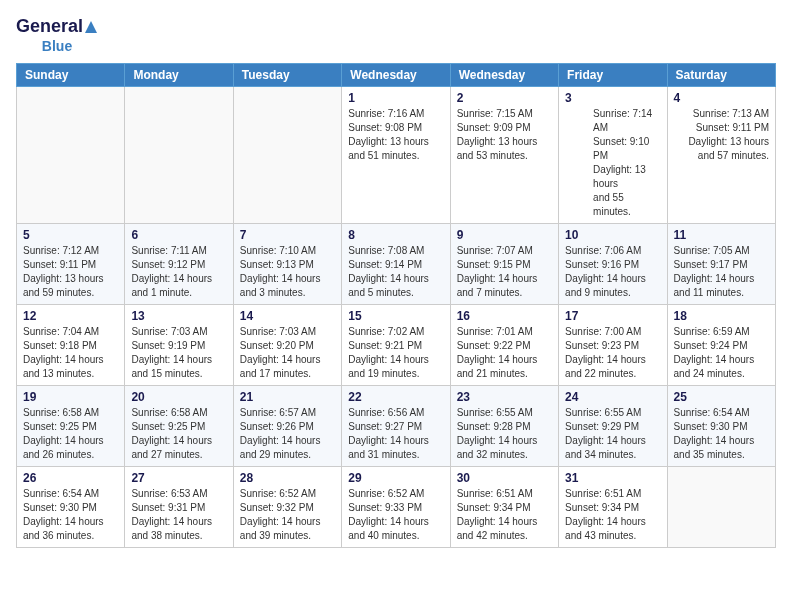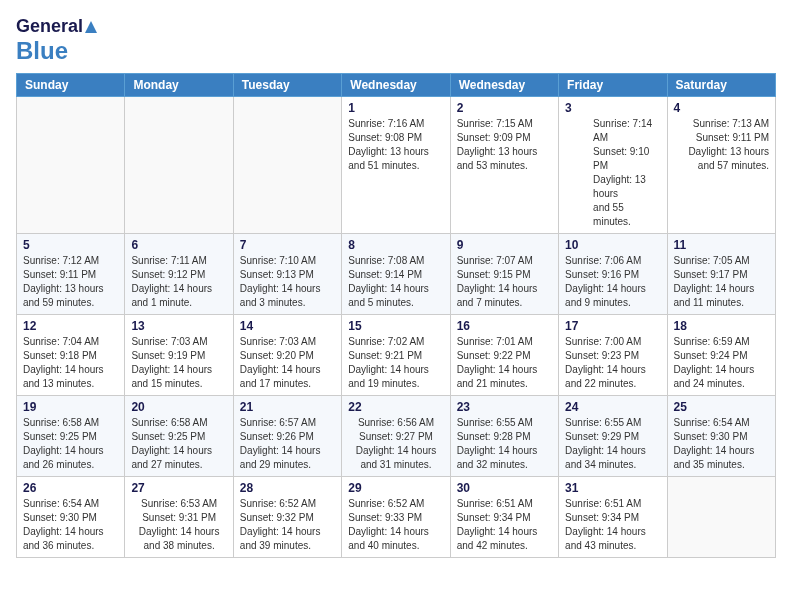--- a/index.html
+++ b/index.html
@@ -15,21 +15,21 @@
     }
     .header-top {
       display: flex;
       justify-content: space-between;
       align-items: flex-start;
       margin-bottom: 4px;
     }
     .logo {
       display: flex;
       flex-direction: column;
-      align-items: flex-start;
+      align-items: center;
     }
     .title-section {
       text-align: right;
     }
     .month-title {
       font-size: 36px;
       font-weight: bold;
       color: #1a1a4e;
       line-height: 1.1;
     }
@@ -84,21 +84,21 @@
       display: flex;
       align-items: center;
     }
     .logo-text-general {
       color: #1a1a4e;
       font-size: 18px;
       font-weight: bold;
     }
     .logo-text-blue {
       color: #3a7fc1;
-      font-size: 24px;
+      font-size: 14px;
       font-weight: bold;
     }
   </style>
 </head>
 <body>
 
 <div class="container">
   <div class="header-top">
     <div class="logo">
       <div class="logo-wrapper">
@@ -278,21 +278,21 @@
           </td>
           <td>
             <span class="day-number">21</span>
             <div class="day-info" style="white-space: pre-line;">Sunrise: 6:57 AM
 Sunset: 9:26 PM
 Daylight: 14 hours
 and 29 minutes.</div>
           </td>
           <td>
             <span class="day-number">22</span>
-            <div class="day-info" style="white-space: pre-line; text-align: center;">Sunrise: 6:56 AM
+            <div class="day-info" style="white-space: pre-line;">Sunrise: 6:56 AM
 Sunset: 9:27 PM
 Daylight: 14 hours
 and 31 minutes.</div>
           </td>
           <td>
             <span class="day-number">23</span>
             <div class="day-info" style="white-space: pre-line;">Sunrise: 6:55 AM
 Sunset: 9:28 PM
 Daylight: 14 hours
 and 32 minutes.</div>
@@ -315,21 +315,21 @@
         <tr>
           <td>
             <span class="day-number">26</span>
             <div class="day-info" style="white-space: pre-line;">Sunrise: 6:54 AM
 Sunset: 9:30 PM
 Daylight: 14 hours
 and 36 minutes.</div>
           </td>
           <td>
             <span class="day-number">27</span>
-            <div class="day-info" style="white-space: pre-line; text-align: center;">Sunrise: 6:53 AM
+            <div class="day-info" style="white-space: pre-line;">Sunrise: 6:53 AM
 Sunset: 9:31 PM
 Daylight: 14 hours
 and 38 minutes.</div>
           </td>
           <td>
             <span class="day-number">28</span>
             <div class="day-info" style="white-space: pre-line;">Sunrise: 6:52 AM
 Sunset: 9:32 PM
 Daylight: 14 hours
 and 39 minutes.</div>

